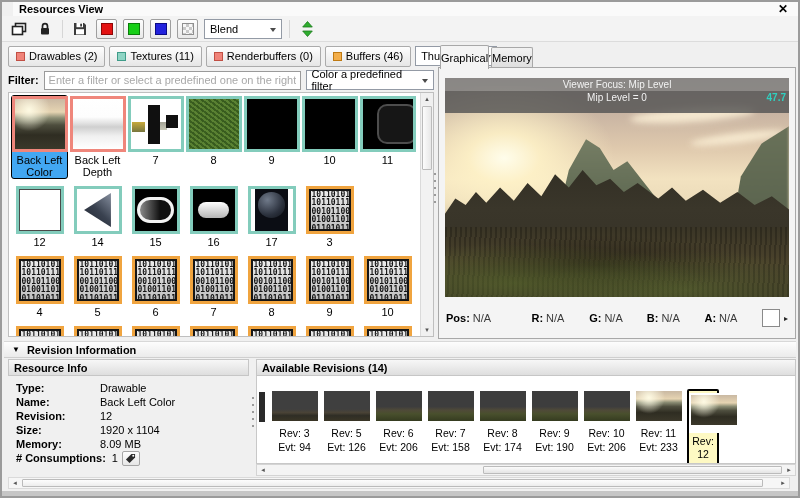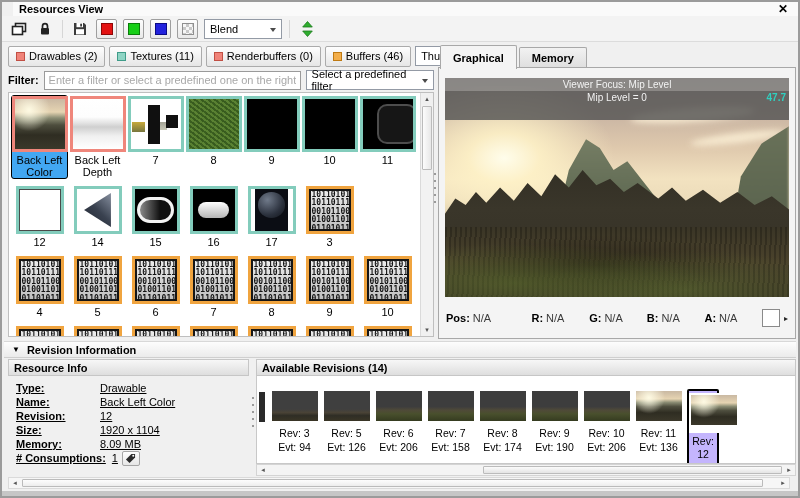--- a/index.html
+++ b/index.html
@@ -104,22 +104,22 @@
   .vscroll .down{bottom:0;}
   .vthumb{position:absolute;left:1px;right:1px;top:13px;height:64px;background:linear-gradient(90deg,#fcfcfc,#e7e7e7);
     border:1px solid #bbb;border-radius:1px;}
   
   .vsplit{position:absolute;left:430px;top:41px;width:6px;height:296px;}
   .dotsv{position:absolute;left:2px;top:130px;width:2px;height:34px;
     background:repeating-linear-gradient(180deg,#9a9a9a 0 2px,transparent 2px 7px);}
   
   .right-pane{position:absolute;left:436px;top:41px;width:358px;height:296px;}
   .rtabs{position:absolute;left:2px;top:1px;height:24px;display:flex;align-items:flex-end;}
-  .rtab{height:21px;padding:0 12px;display:flex;align-items:center;border:1px solid #a8a8a8;border-bottom:none;
-    background:linear-gradient(180deg,#f2f2f2,#dedede);margin-right:2px;border-radius:2px 2px 0 0;font-weight:bold;}
+  .rtab{height:21px;padding:0 0;display:flex;align-items:center;border:1px solid #a8a8a8;border-bottom:none;
+    background:linear-gradient(180deg,#f2f2f2,#dedede);margin-right:2px;border-radius:2px 2px 0 0;}
   .rtab.active{height:24px;background:#f4f4f4;position:relative;z-index:2;margin-bottom:-1px;}
   .rcontent{position:absolute;left:0;top:24px;right:0;bottom:0;border:1px solid #a8a8a8;background:#f4f4f4;}
   .viewer{position:absolute;left:6px;top:10px;width:344px;height:219px;overflow:hidden;background:#14532d;}
   .layer{position:absolute;inset:0;}
   .sky{background:linear-gradient(180deg,#b5a79b 0%,#c7b3a2 15%,#dfc9ad 32%,#f2e2c0 46%,#ecdcba 56%,#d8c8a8 64%);}
   .sun{position:absolute;left:-25px;top:8px;width:210px;height:160px;
     background:radial-gradient(ellipse at 40% 45%,rgba(255,253,235,1) 0%,rgba(255,243,200,.85) 20%,rgba(250,228,180,0) 62%);}
   .cloud{position:absolute;background:rgba(252,240,214,.85);border-radius:50%;filter:blur(3px);}
   .c1{left:185px;top:30px;width:125px;height:14px;transform:rotate(-4deg);}
   .c2{left:245px;top:55px;width:95px;height:10px;transform:rotate(-7deg);}
@@ -130,57 +130,57 @@
   .ridge{background:linear-gradient(180deg,#23211b,#3a362a 60%,#332f24);
     clip-path:polygon(0 62%,3% 55%,6% 58%,9% 52%,12% 57%,16% 50%,20% 56%,24% 48%,28% 54%,32% 44%,36% 50%,40% 42%,44% 49%,48% 46%,52% 52%,56% 48%,62% 55%,66% 50%,70% 56%,75% 51%,80% 57%,85% 52%,90% 58%,95% 54%,100% 60%,100% 100%,0 100%);}
   .fg{top:68%;background:
     radial-gradient(ellipse at 20% 80%,rgba(92,112,46,.55),transparent 50%),
     radial-gradient(ellipse at 70% 90%,rgba(96,116,50,.45),transparent 45%),
     radial-gradient(ellipse at 45% 55%,rgba(28,24,16,.6),transparent 55%),
     repeating-linear-gradient(93deg,rgba(0,0,0,.22) 0 2px,rgba(255,255,255,0) 2px 5px),
     linear-gradient(180deg,#3a3526,#4b432c 50%,#413c28);}
   .ovl{position:absolute;left:0;right:0;text-align:center;color:#f2f2f2;font-size:10px;line-height:13px;}
   .ovl1{top:0;height:13px;background:rgba(128,128,128,.82);}
-  .ovl2{top:13px;height:29px;background:rgba(84,84,84,.82);}
+  .ovl2{top:13px;height:22px;background:rgba(84,84,84,.82);}
   .counter{position:absolute;right:3px;top:0;color:#2fd0c0;font-weight:bold;font-size:10px;}
   .pixelrow{position:absolute;left:7px;right:7px;top:238px;height:24px;display:flex;align-items:center;}
   .pxitem{white-space:nowrap;}
   .px-pos{width:86px;}
   .px-c{width:58px;}
   .pxl{font-weight:bold;}
   .pxv{color:#3a3a3a;margin-left:3px;}
   .swatch{width:18px;height:18px;background:#fff;border:1px solid #8a8a8a;margin-left:auto;}
   .expand{margin-left:4px;font-size:8px;color:#222;}
   
   .revheader{position:absolute;left:2px;top:339px;width:792px;height:17px;display:flex;align-items:center;gap:7px;
     padding-left:8px;background:linear-gradient(180deg,#fdfdfd,#ebebeb);border-top:1px solid #d8d8d8;border-bottom:1px solid #cfcfcf;}
   .revheader .tri{font-size:8px;}
   .revheader b{font-size:11px;}
   .panel-hdr{height:17px;display:flex;align-items:center;padding-left:5px;font-weight:bold;
     background:linear-gradient(180deg,#f7f7f7,#dedede);border:1px solid #c6c6c6;}
   .resource-panel{position:absolute;left:6px;top:357px;width:241px;height:103px;}
   .fields{padding:5px 0 0 8px;}
-  .frow{height:14px;display:flex;align-items:center;text-decoration:underline;}
+  .frow{height:14px;display:flex;align-items:center;}
   .flabel{font-weight:bold;min-width:78px;display:inline-block;}
   .fvalue{margin-left:6px;}
   .tagbtn{margin-left:4px;width:18px;height:15px;border:1px solid #a6a6a6;border-radius:2px;
     background:linear-gradient(180deg,#fdfdfd,#e6e6e6);display:inline-flex;align-items:center;justify-content:center;}
   .dotsh{position:absolute;left:250px;top:395px;width:2px;height:30px;
     background:repeating-linear-gradient(180deg,#9a9a9a 0 2px,transparent 2px 7px);}
   .revisions-panel{position:absolute;left:254px;top:357px;width:540px;height:117px;}
   .strip{position:absolute;left:0;top:17px;right:0;height:88px;background:#fff;border:1px solid #c8c8c8;border-top:none;
     display:flex;align-items:flex-start;padding:13px 0 0 2px;overflow:hidden;}
   .rsliver{width:6px;height:30px;background:#2a2a2a;margin:3px 4px 0 0;flex:none;}
   .rcell{width:51px;margin-right:1px;text-align:center;flex:none;padding-top:2px;}
   .rthumb{width:46px;height:30px;margin:0 auto;}
   .rt-dark{background:linear-gradient(180deg,#3f3f3f 0%,#3f3f3f 60%,#4a4336 72%,#2f2d25 82%,#3a3526 100%);}
   .rt-green{background:linear-gradient(180deg,#3d3d3d 0%,#3d3d3d 52%,#4f4a38 64%,#49502d 76%,#353b20 100%);}
   .rlbl{font-size:10.5px;line-height:13px;margin-top:1px;}
   .rlbl.first{margin-top:6px;}
-  .rcell.rsel{width:32px;background:#c4b5fd;border:2px solid #000;border-radius:2px;padding:2px 0 2px;margin-left:2px;}
+  .rcell.rsel{width:32px;background:#fef9c3;border:2px solid #000;border-radius:2px;padding:2px 0 2px;margin-left:2px;}
   .rcell.rsel .rwrap{background:#fff;width:50px;margin:0 auto;padding:2px 2px 8px;}
   .rcell.rsel .rthumb{width:46px;height:30px;}
   .rcell.rsel .rlbl.first{margin-top:2px;}
   .strip-scroll{position:absolute;left:0;bottom:0;right:0;height:12px;background:#f4f4f4;border:1px solid #d4d4d4;}
   .hbtn{position:absolute;top:0;bottom:0;width:12px;display:flex;align-items:center;justify-content:center;
     font-size:7px;color:#555;}
   .hleft{left:0;}
   .hright{right:0;}
   .hthumb{position:absolute;top:1px;bottom:1px;background:linear-gradient(180deg,#fbfbfb,#e4e4e4);
     border:1px solid #bbb;border-radius:1px;}
@@ -266,21 +266,21 @@
       </button>
       <span class="combo thumbcombo">
         <span>Thumbnails</span>
         <span class="caret"></span>
       </span>
     </div>
     <div class="filterrow">
       <span class="filterlabel">Filter:</span>
       <input class="filterinput" placeholder="Enter a filter or select a predefined one on the right" style="">
       <span class="combo predcombo">
-        <span>Select a predefined filter</span>
+        <span>Color a predefined filter</span>
         <span class="caret"></span>
       </span>
     </div>
 
     <div class="grid">
       <div class="grid-content">
         <div class="grow row1">
           <div class="cell sel">
             <div class="thumb lg f-salmon mini-mtn"></div>
             <div class="clabel">Back Left Color</div>
@@ -603,21 +603,21 @@
         <div class="rlbl">Evt: 190</div>
       </div>
       <div class="rcell">
         <div class="rthumb rt-green"></div>
         <div class="rlbl first">Rev: 10</div>
         <div class="rlbl">Evt: 206</div>
       </div>
       <div class="rcell">
         <div class="rthumb mini-mtn"></div>
         <div class="rlbl first">Rev: 11</div>
-        <div class="rlbl">Evt: 136</div>
+        <div class="rlbl">Evt: 233</div>
       </div>
       <div class="rcell rsel">
         <div class="rwrap">
           <div class="rthumb mini-mtn"></div>
         </div>
         <div class="rlbl first">Rev: 12</div>
         <div class="rlbl">Evt: 299</div>
       </div>
     </div>
     <div class="strip-scroll">

